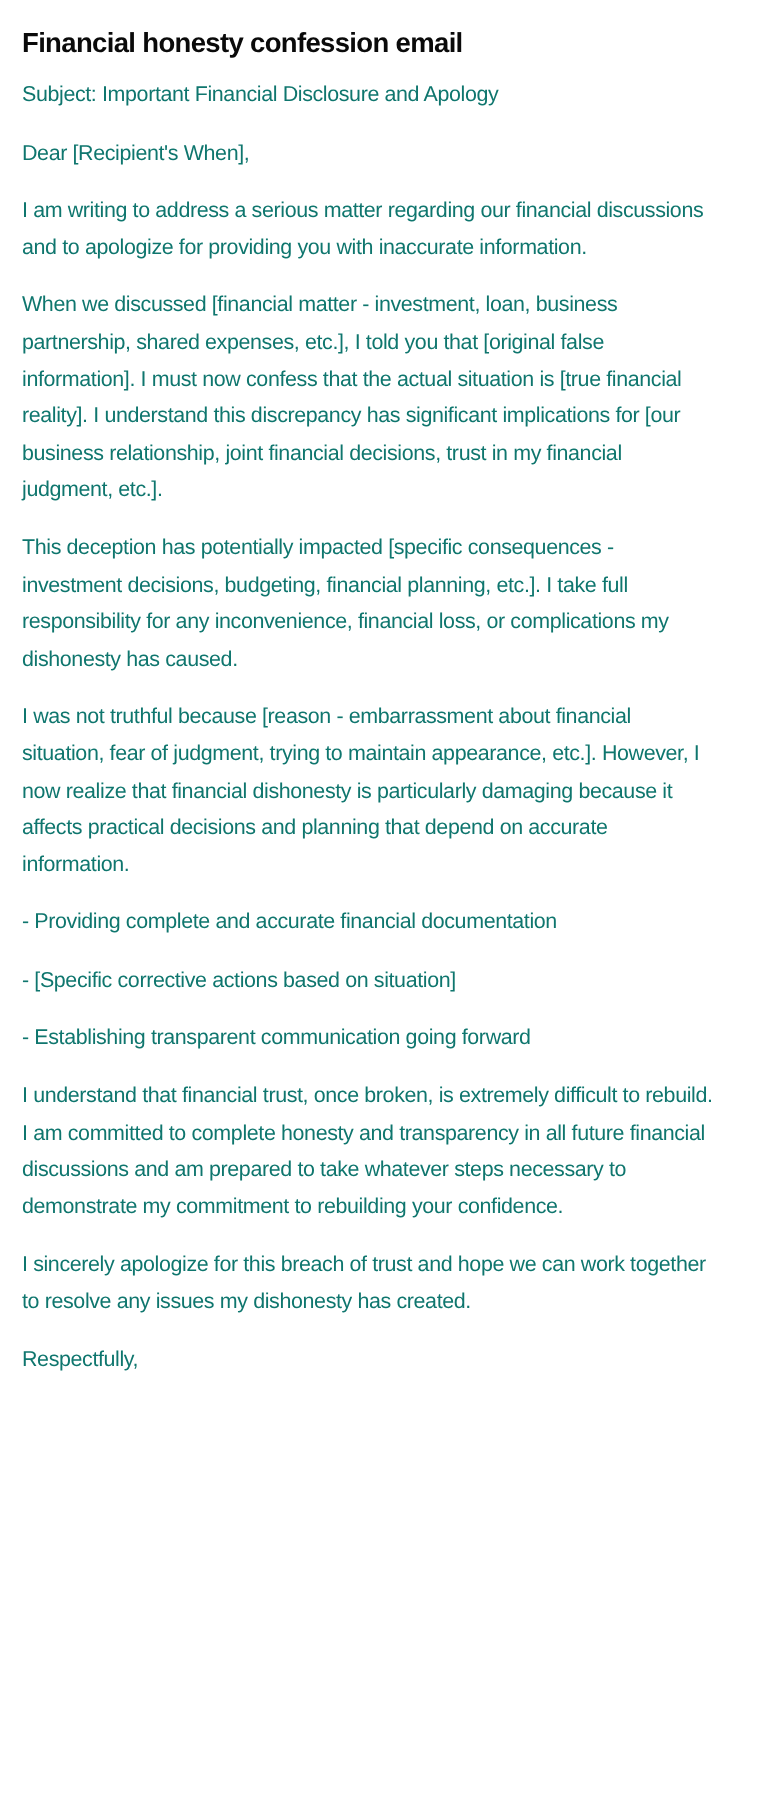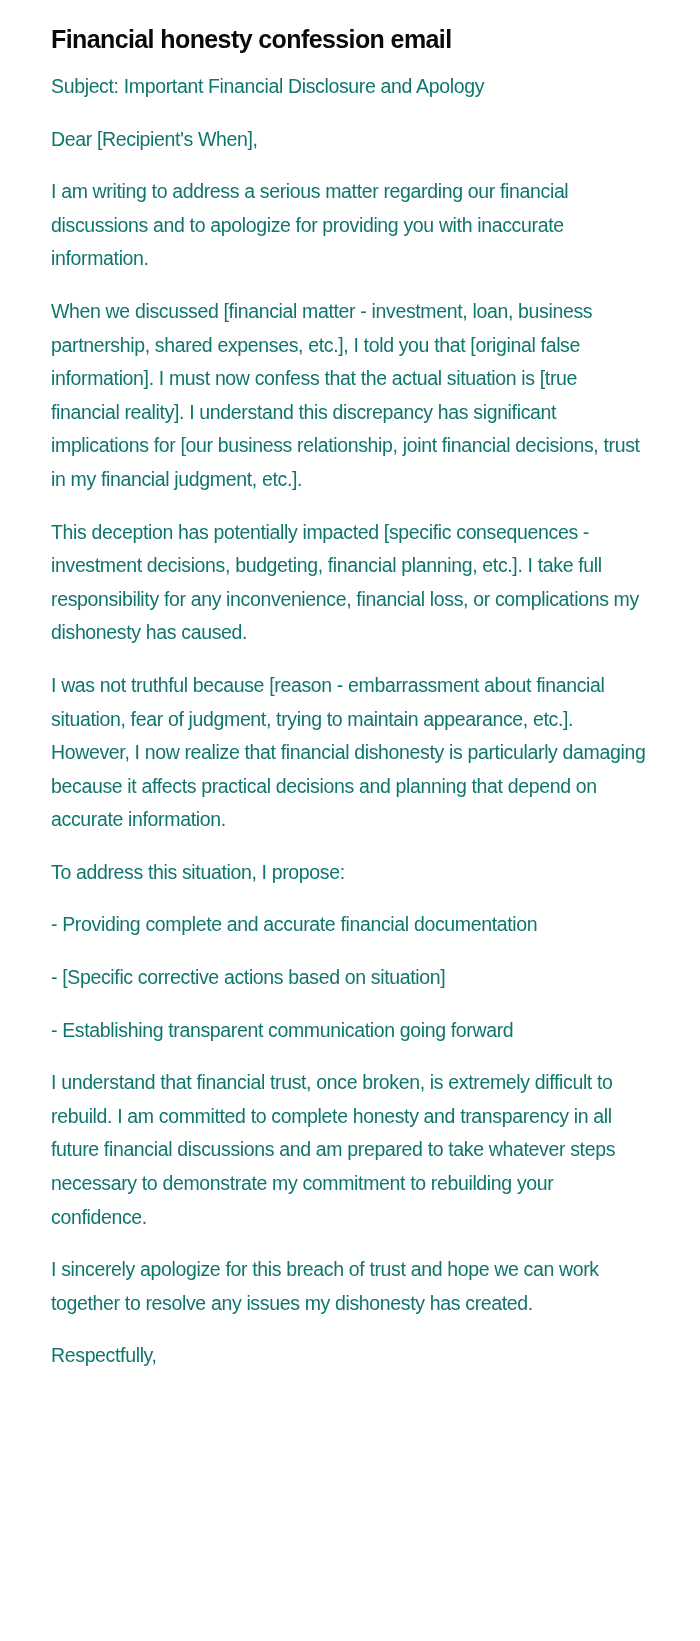--- a/index.html
+++ b/index.html
@@ -9,21 +9,21 @@
     }
     body {
       width: 700px;
       height: 1641px;
       overflow: hidden;
       font-family: "Liberation Sans", "DejaVu Sans", sans-serif;
       color: #111111;
     }
     .doc {
       position: relative;
-      padding: 22px 50px 0 51px;
+      padding: 22px 50px 0 20px;
       box-sizing: border-box;
       width: 700px;
     }
     .title {
       font-family: "Liberation Sans", sans-serif;
       font-weight: 700;
       font-size: 25px;
       line-height: 34px;
       margin: 0 0 14px 0;
       letter-spacing: -0.6px;
@@ -47,21 +47,20 @@
   <h1 class="title">Financial honesty confession email</h1>
 
   <p class="para subject">Subject: Important Financial Disclosure and Apology</p>
 
   <p class="para">Dear [Recipient's When],</p>
 
   <p class="para">I am writing to address a serious matter regarding our financial discussions and to apologize for providing you with inaccurate information.</p>
   <p class="para">When we discussed [financial matter - investment, loan, business partnership, shared expenses, etc.], I told you that [original false information]. I must now confess that the actual situation is [true financial reality]. I understand this discrepancy has significant implications for [our business relationship, joint financial decisions, trust in my financial judgment, etc.].</p>
   <p class="para">This deception has potentially impacted [specific consequences - investment decisions, budgeting, financial planning, etc.]. I take full responsibility for any inconvenience, financial loss, or complications my dishonesty has caused.</p>
   <p class="para">I was not truthful because [reason - embarrassment about financial situation, fear of judgment, trying to maintain appearance, etc.]. However, I now realize that financial dishonesty is particularly damaging because it affects practical decisions and planning that depend on accurate information.</p>
-  <p class="para">To address this situation, I propose:</p>
 
   <div>
     <p class="para">- Providing complete and accurate financial documentation</p>
     <p class="para">- [Specific corrective actions based on situation]</p>
     <p class="para">- Establishing transparent communication going forward</p>
   </div>
 
   <p class="para">I understand that financial trust, once broken, is extremely difficult to rebuild. I am committed to complete honesty and transparency in all future financial discussions and am prepared to take whatever steps necessary to demonstrate my commitment to rebuilding your confidence.</p>
   <p class="para">I sincerely apologize for this breach of trust and hope we can work together to resolve any issues my dishonesty has created.</p>
 

